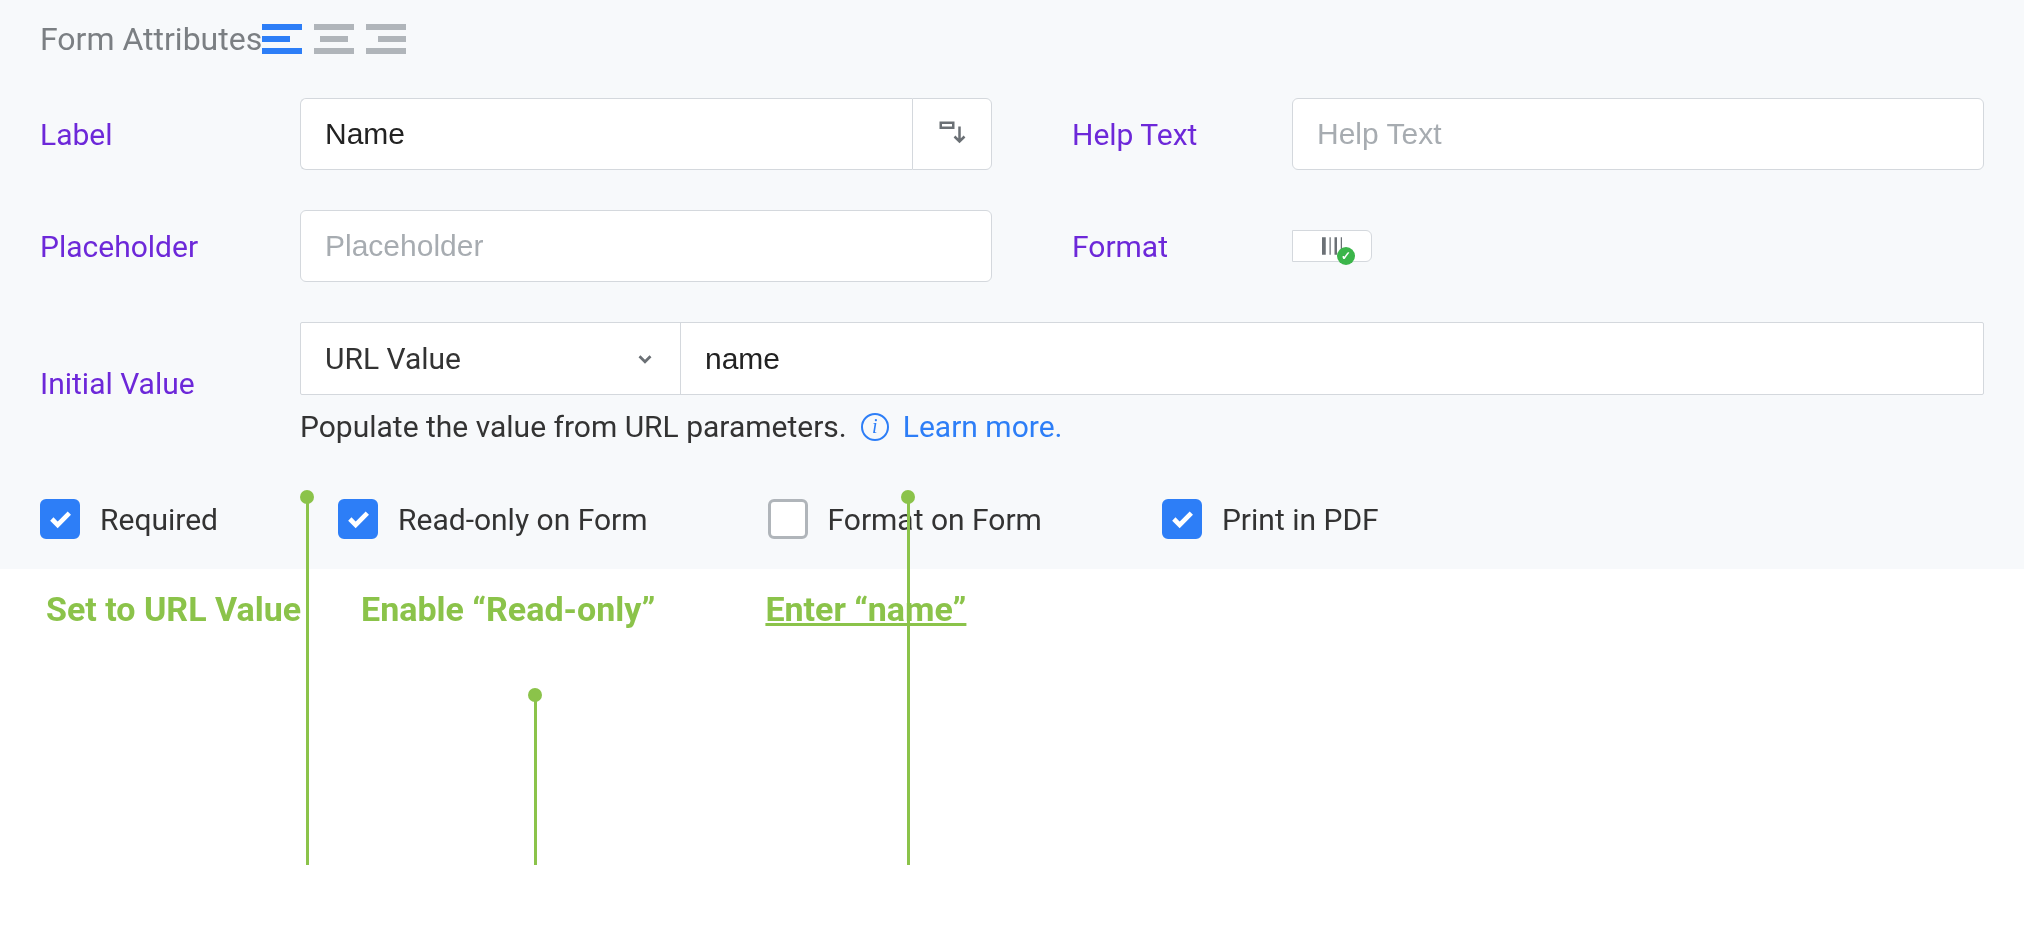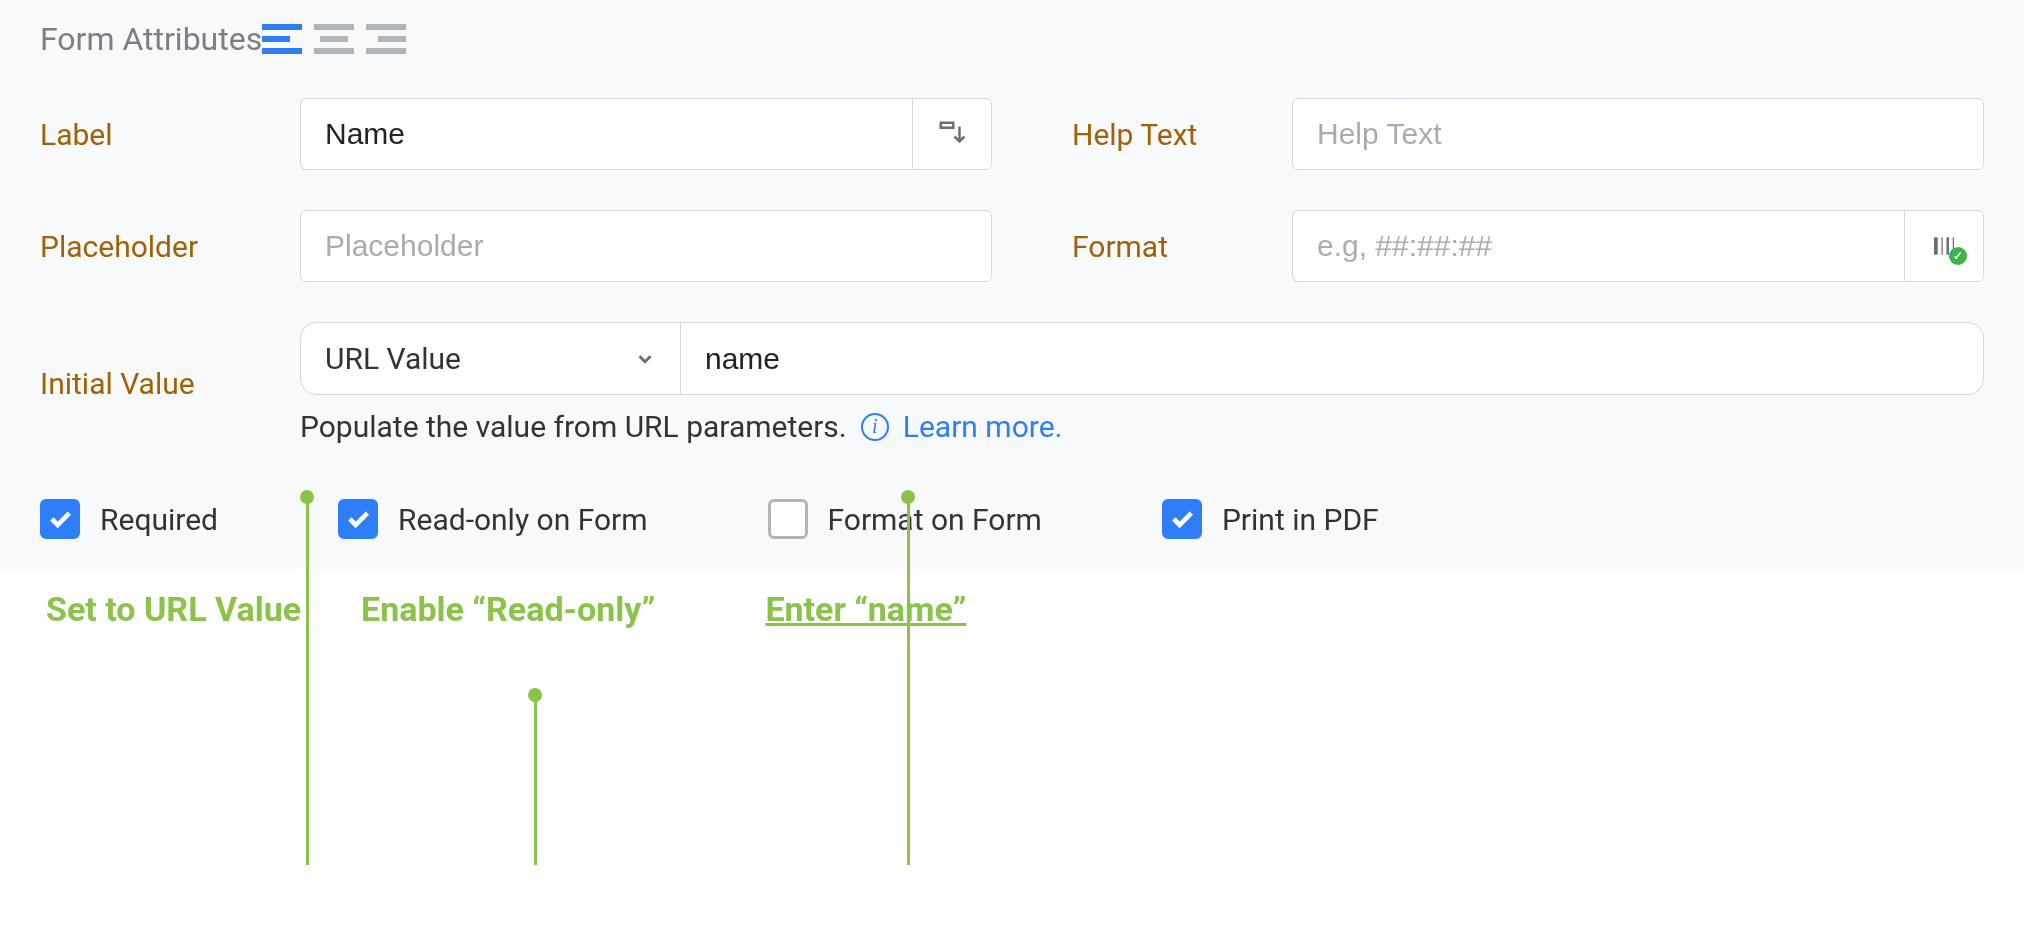--- a/index.html
+++ b/index.html
@@ -55,21 +55,21 @@
     align-items: center;
   }
   .two-col {
     display: grid;
     grid-template-columns: 1fr 80px 220px 1fr;
     gap: 0;
     align-items: center;
   }
   .field-label {
     font-size: 30px;
-    color: #a16207;
+    color: #6d28d9;
   }
   .input {
     background: #ffffff;
     border: 1px solid #d4d8dd;
     border-radius: 6px;
     font-size: 30px;
     padding: 18px 24px;
     color: #222222;
     width: 100%;
   }
@@ -110,21 +110,21 @@
     background: #3bb54a;
     color: #fff;
     display:flex;align-items:center;justify-content:center;
     font-size:12px;font-weight:bold;
   }
   .select-wrap {
     display: flex;
     width: 100%;
     background: #ffffff;
     border: 1px solid #d4d8dd;
-    border-radius: 16px;
+    border-radius: 2px;
     overflow: hidden;
   }
   .select {
     display:flex;align-items:center;justify-content:space-between;
     padding: 18px 24px;
     font-size: 30px;
     border-right: 1px solid #d4d8dd;
     width: 380px;
     gap: 20px;
     cursor: pointer;
@@ -234,21 +234,20 @@
       <div class="field-label">Help Text</div>
       <input class="input" type="text" placeholder="Help Text" style="">
     </div>
 
     <div class="field-label">Placeholder</div>
     <div class="two-col">
       <input class="input" type="text" placeholder="Placeholder" style="">
       <div></div>
       <div class="field-label">Format</div>
       <div class="input-group">
-        <input class="input" type="text" placeholder="e.g, ##:##:##" style="">
         <div class="input-addon">
           <span class="addon-status">
             <svg width="30" height="30" viewBox="0 0 24 24" fill="none" stroke="#6b7075" stroke-width="2">
               <path d="M4 5h3v14H4zM10 5h1v14h-1zM14 5h2v14h-2zM19 5h1v14h-1z" fill="#6b7075" stroke="none"></path>
             </svg>
             <span class="badge">✓</span>
           </span>
         </div>
       </div>
     </div>

